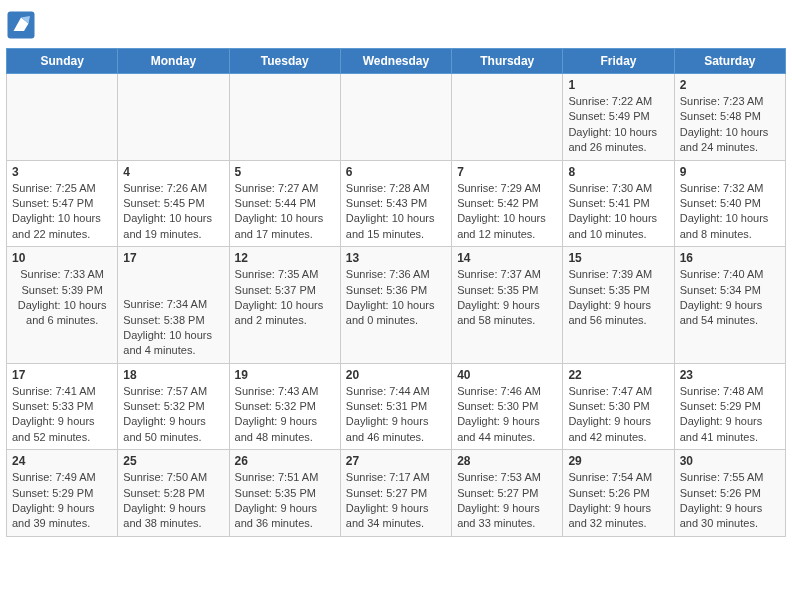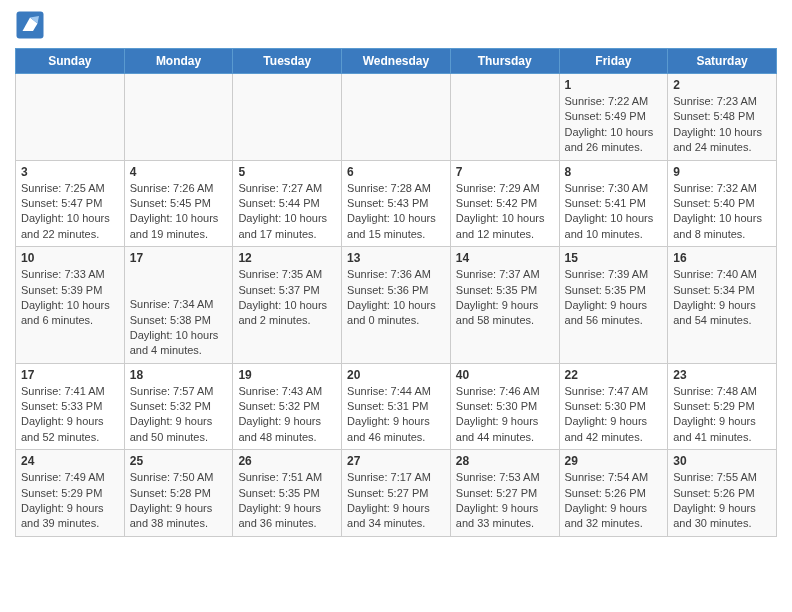--- a/index.html
+++ b/index.html
@@ -5,21 +5,21 @@
     * { margin: 0; padding: 0; box-sizing: border-box; }
     body {
       font-family: Arial, sans-serif;
       background: #fff;
       width: 792px;
       height: 612px;
       overflow: hidden;
     }
     .container {
       width: 792px;
-      padding: 10px 15px;
+      padding: 10px 6px;
     }
     .header {
       display: flex;
       align-items: flex-start;
       justify-content: space-between;
       margin-bottom: 8px;
     }
     .logo {
       display: flex;
       align-items: center;
@@ -181,21 +181,21 @@
           <td>
             <span class="day-number">9</span>
             <div class="day-info" style="white-space: pre-line;">Sunrise: 7:32 AM
 Sunset: 5:40 PM
 Daylight: 10 hours and 8 minutes.</div>
           </td>
         </tr>
         <tr>
           <td>
             <span class="day-number">10</span>
-            <div class="day-info" style="white-space: pre-line;">Sunrise: 7:33 AM
+            <div class="day-info" style="white-space: pre-line; text-align: center;">Sunrise: 7:33 AM
 Sunset: 5:39 PM
 Daylight: 10 hours and 6 minutes.</div>
           </td>
           <td>
             <span class="day-number">17</span>
             <div class="day-info" style="white-space: pre-line; margin-top: 32px;">Sunrise: 7:34 AM
 Sunset: 5:38 PM
 Daylight: 10 hours and 4 minutes.</div>
           </td>
           <td>

